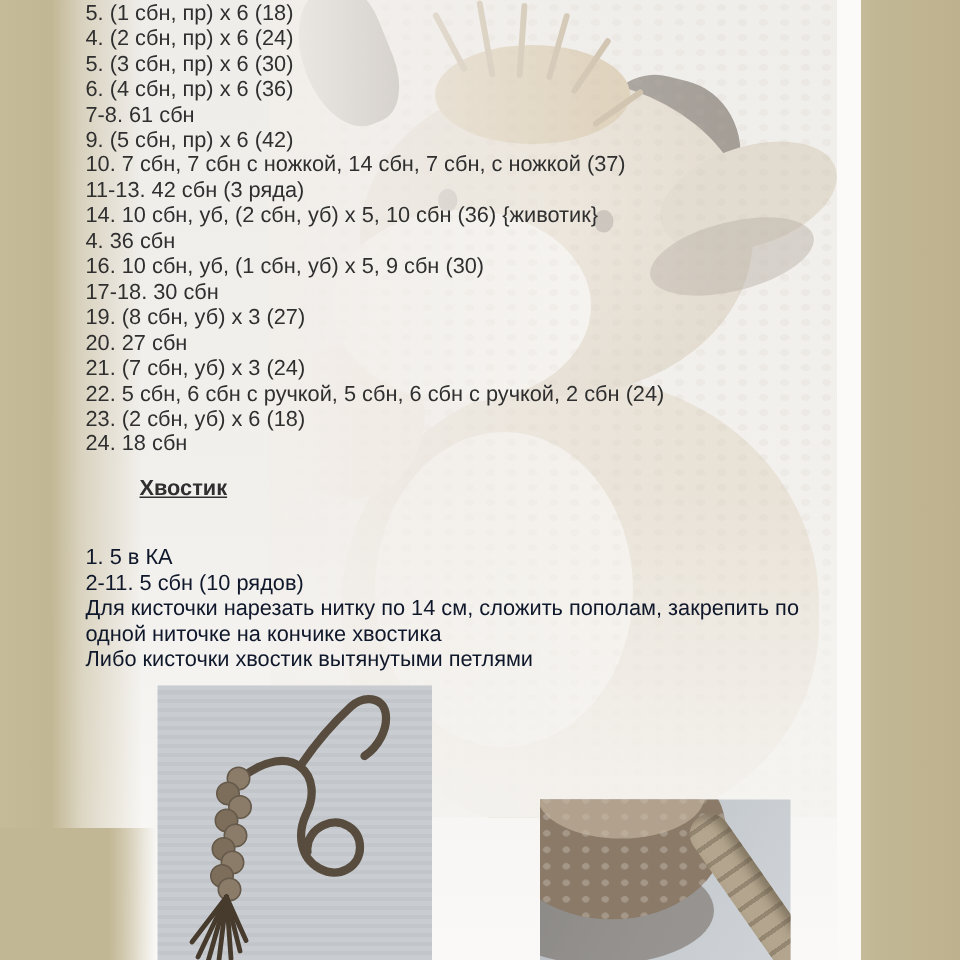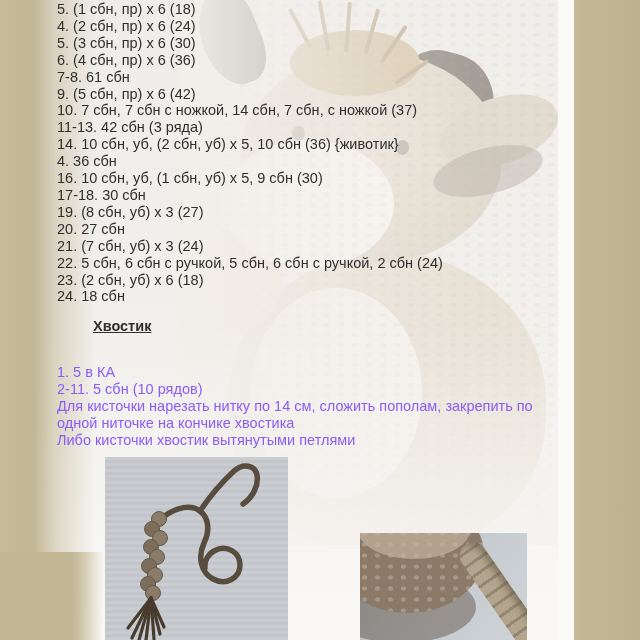--- a/index.html
+++ b/index.html
@@ -49,21 +49,21 @@
     background:linear-gradient(to right,rgba(241,238,234,.97) 0,rgba(241,238,234,.55) 28%,rgba(241,238,234,.12) 58%,rgba(241,238,234,0) 78%);}
   .cow-fade-bottom{position:absolute;inset:0;
     background:linear-gradient(to bottom,rgba(244,241,237,.25) 0,rgba(244,241,237,.25) 60%,rgba(245,243,240,.85) 96%);}
   
   .pattern-text{position:absolute;left:57px;top:1px;width:500px;z-index:10;
     color:#2f2f2f;font-size:14.5px;line-height:16.9px;}
   .pattern-row{white-space:nowrap;}
   .tail-title{position:absolute;left:57px;top:318px;z-index:10;color:#2f2f2f;
     font-size:14.5px;font-weight:bold;text-decoration:underline;margin-left:36px;}
   .tail-lines{position:absolute;left:57px;top:364px;width:500px;z-index:10;
-    color:#8b5cf6;font-size:14.5px;line-height:16.9px;}
+    color:#0f172a;font-size:14.5px;line-height:16.9px;}
   
   .photo1{position:absolute;left:105px;top:457px;width:183px;height:183px;z-index:6;
     background:repeating-linear-gradient(180deg,#c9cdd2 0 3px,#c2c6cb 3px 6px);}
   .photo2{position:absolute;left:360px;top:533px;width:167px;height:107px;z-index:6;overflow:hidden;
     background:linear-gradient(120deg,#b0b7be 0%,#c6cbd0 55%,#d0d4d8 100%);}
   .photo2 div{position:absolute;}
   .p2-body{left:-28px;top:-38px;width:152px;height:118px;background:#8a7a67;border-radius:50%;
     background-image:radial-gradient(rgba(255,255,255,.22) 25%,rgba(0,0,0,0) 30%);background-size:13px 11px;}
   .p2-body-shadow{left:-34px;top:38px;width:150px;height:72px;background:#5b4e40;border-radius:50%;opacity:.45;}
   .p2-body-light{left:-2px;top:-32px;width:112px;height:58px;background:rgba(198,183,162,.65);border-radius:50%;}

